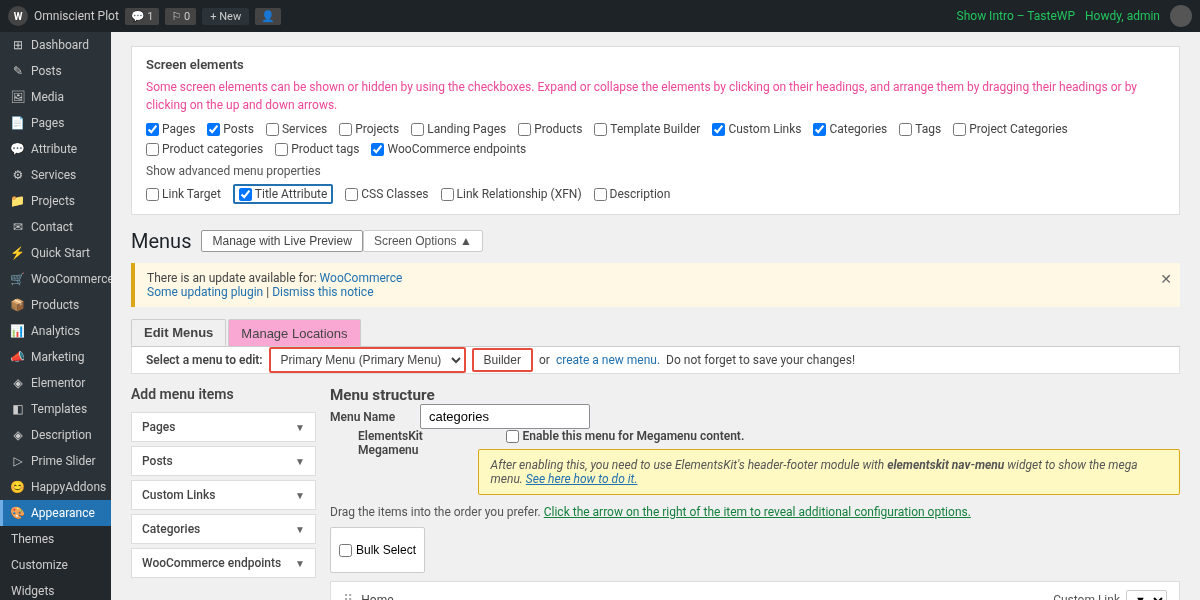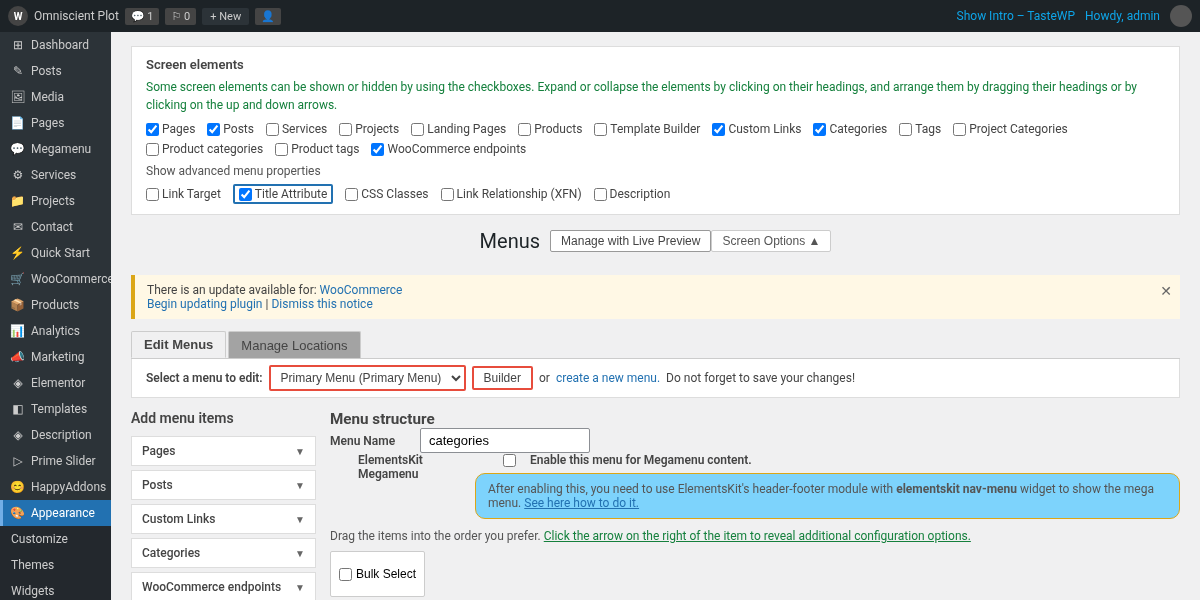--- a/index.html
+++ b/index.html
@@ -12,21 +12,21 @@
       height: 32px;
       display: flex;
       align-items: center;
       padding: 0 8px;
       flex-shrink: 0;
       gap: 6px;
       font-size: 12px;
       justify-content: space-between;
     }
     .admin-bar-left { display: flex; align-items: center; gap: 6px; }
-    .admin-bar-right { display: flex; align-items: center; gap: 10px; color: #0ea5e9; font-size: 12px; }
+    .admin-bar-right { display: flex; align-items: center; gap: 10px; color: #22c55e; font-size: 12px; }
     .admin-bar .wp-logo { width: 20px; height: 20px; background: #444; border-radius: 50%; display: flex; align-items: center; justify-content: center; color: #fff; font-size: 10px; font-weight: bold; }
     .admin-bar .site-name { color: #ccc; font-size: 12px; }
     .admin-bar .bar-icon { background: #444; border-radius: 2px; padding: 2px 6px; font-size: 11px; color: #ccc; }
     .admin-bar .new-btn { background: #2c3338; color: #ccc; border: none; padding: 2px 8px; border-radius: 2px; font-size: 11px; cursor: pointer; }
 
     
     .layout { display: flex; flex: 1; overflow: hidden; }
 
     
     .sidebar {
@@ -50,67 +50,67 @@
     .sidebar-item.active { background: #2271b1; color: #fff; border-left-color: #72aee6; }
     .sidebar-item .icon { width: 14px; height: 14px; flex-shrink: 0; display: flex; align-items: center; justify-content: center; font-size: 12px; }
     .sidebar-sub { background: #23282d; }
 
     
     .main-content { flex: 1; overflow-y: auto; background: #f0f0f1; padding: 0; }
 
     
     .screen-elements { background: #fff; border: 1px solid #ddd; padding: 10px 14px; margin-bottom: 14px; }
     .screen-elements h3 { font-size: 13px; font-weight: 600; margin-bottom: 6px; }
-    .screen-elements p { font-size: 12px; color: #15803d; margin-bottom: 8px; line-height: 1.5; }
+    .screen-elements p { font-size: 12px; color: #ec4899; margin-bottom: 8px; line-height: 1.5; }
     .checkboxes-row { display: flex; flex-wrap: wrap; gap: 6px 12px; align-items: center; margin-bottom: 8px; font-size: 12px; }
     .checkboxes-row label { display: flex; align-items: center; gap: 3px; cursor: pointer; }
     .advanced-label { font-size: 12px; color: #555; margin-bottom: 6px; display: block; }
     .advanced-row { display: flex; flex-wrap: wrap; gap: 6px 12px; align-items: center; font-size: 12px; }
     .advanced-row label { display: flex; align-items: center; gap: 3px; cursor: pointer; }
     .title-attr-label { border: 2px solid #2271b1; border-radius: 2px; padding: 1px 4px; }
 
     
-    .menus-header { display: flex; align-items: center; justify-content: center; margin-bottom: 22px; }
+    .menus-header { display: flex; align-items: center; justify-content: flex-start; margin-bottom: 10px; }
     .menus-title { font-size: 20px; font-weight: 400; color: #1d2327; display: flex; align-items: center; gap: 10px; }
     .live-preview-btn { background: #fff; border: 1px solid #999; border-radius: 2px; padding: 3px 10px; font-size: 12px; cursor: pointer; color: #444; }
     .screen-options-btn { background: #fff; border: 1px solid #ccc; border-radius: 2px; padding: 3px 10px; font-size: 12px; cursor: pointer; color: #555; }
 
     
     .notice { background: #fff8e5; border-left: 4px solid #dba617; padding: 8px 12px; margin-bottom: 12px; font-size: 12px; position: relative; }
     .notice a { color: #2271b1; text-decoration: none; }
     .notice .close-btn { position: absolute; right: 8px; top: 8px; cursor: pointer; color: #666; font-size: 14px; }
 
     
     .tabs { display: flex; gap: 0; margin-bottom: 0; border-bottom: 1px solid #ccc; }
-    .tab-btn { background: #a3a3a3; border: 1px solid #ccc; border-bottom: none; padding: 5px 12px; cursor: pointer; font-size: 13px; color: #444; margin-right: 2px; border-radius: 2px 2px 0 0; }
+    .tab-btn { background: #f9a8d4; border: 1px solid #ccc; border-bottom: none; padding: 5px 12px; cursor: pointer; font-size: 13px; color: #444; margin-right: 2px; border-radius: 2px 2px 0 0; }
     .tab-btn.active { background: #f0f0f1; border-bottom: 1px solid #f0f0f1; font-weight: 600; }
 
     
-    .menu-select-row { background: #fff; border: 1px solid #ddd; border-top: none; padding: 6px 14px; margin-bottom: 12px; display: flex; align-items: center; gap: 6px; font-size: 12px; }
+    .menu-select-row { background: #fff; border: 1px solid #ddd; border-top: none; padding: 0 14px; margin-bottom: 12px; display: flex; align-items: center; gap: 6px; font-size: 12px; }
     .menu-select-row label { font-weight: 600; }
     .menu-select { border: 2px solid #e74c3c; border-radius: 2px; padding: 3px 6px; font-size: 12px; color: #444; background: #fff; }
     .select-btn { background: #fff; border: 2px solid #e74c3c; border-radius: 2px; padding: 3px 10px; font-size: 12px; cursor: pointer; color: #444; }
     .menu-select-row a { color: #2271b1; text-decoration: none; }
 
     
     .two-col { display: flex; gap: 14px; }
     .left-col { width: 185px; flex-shrink: 0; }
     .right-col { flex: 1; }
 
     
     .add-menu-section h3 { font-size: 14px; font-weight: 600; margin-bottom: 10px; }
     .accordion-item { background: #fff; border: 1px solid #ddd; margin-bottom: 4px; }
     .accordion-header { display: flex; align-items: center; justify-content: space-between; padding: 7px 10px; cursor: pointer; font-size: 12px; font-weight: 500; }
     .accordion-header .chevron { font-size: 10px; color: #666; }
     .menu-name-row { display: flex; align-items: center; gap: 10px; margin-bottom: 0; font-size: 12px; }
     .menu-name-row label { font-weight: 600; min-width: 80px; }
     .menu-name-input { border: 1px solid #8c8f94; border-radius: 2px; padding: 4px 8px; font-size: 13px; width: 170px; }
     .megamenu-row { display: flex; align-items: flex-start; gap: 10px; margin-bottom: 10px; font-size: 12px; }
     .megamenu-row label { font-weight: 600; min-width: 130px; padding-left: 28px; }
-    .megamenu-info { border: 1px solid #dba617; background: #7dd3fc; padding: 8px 12px; font-size: 12px; color: #555; border-radius: 10px; }
+    .megamenu-info { border: 1px solid #dba617; background: #fef9c3; padding: 8px 12px; font-size: 12px; color: #555; border-radius: 2px; font-style: italic; }
     .megamenu-info a { color: #2271b1; }
     .drag-hint { font-size: 12px; color: #555; margin-bottom: 8px; }
     .drag-hint a { color: #15803d; }
     .bulk-select-row { margin-bottom: 8px; }
     .bulk-select-btn { background: #fff; border: 1px solid #ccc; border-radius: 2px; padding: 15px 8px; font-size: 12px; cursor: pointer; display: flex; align-items: center; gap: 4px; }
 
     
     .menu-item { background: #fff; border: 1px solid #ddd; margin-bottom: 4px; display: flex; align-items: center; justify-content: space-between; padding: 8px 12px; }
     .menu-item-left { display: flex; align-items: center; gap: 8px; font-size: 12px; }
     .menu-item-handle { color: #aaa; font-size: 14px; cursor: grab; }
@@ -154,21 +154,21 @@
     <div class="sidebar-item">
       <span class="icon">🖼</span>
       <span>Media</span>
     </div>
     <div class="sidebar-item">
       <span class="icon">📄</span>
       <span>Pages</span>
     </div>
     <div class="sidebar-item">
       <span class="icon">💬</span>
-      <span>Megamenu</span>
+      <span>Attribute</span>
     </div>
     <div class="sidebar-item">
       <span class="icon">⚙</span>
       <span>Services</span>
     </div>
     <div class="sidebar-item">
       <span class="icon">📁</span>
       <span>Projects</span>
     </div>
     <div class="sidebar-item">
@@ -213,24 +213,24 @@
     </div>
     <div class="sidebar-item">
       <span class="icon">😊</span>
       <span>HappyAddons</span>
     </div>
     <div class="sidebar-item active">
       <span class="icon">🎨</span>
       <span>Appearance</span>
     </div>
     <div class="sidebar-item sidebar-sub">
+      <span>Themes</span>
+    </div>
+    <div class="sidebar-item sidebar-sub">
       <span>Customize</span>
-    </div>
-    <div class="sidebar-item sidebar-sub">
-      <span>Themes</span>
     </div>
     <div class="sidebar-item sidebar-sub">
       <span>Widgets</span>
     </div>
 
   </div>
 
   <div class="main-content">
     <div class="content-inner">
 
@@ -268,21 +268,21 @@
           <span>Menus</span>
           <button class="live-preview-btn">Manage with Live Preview</button>
         </div>
         <button class="screen-options-btn">Screen Options ▲</button>
       </div>
 
       <div class="notice">
         <span>There is an update available for: </span>
         <a href="#">WooCommerce</a>
         <br>
-        <a href="#">Begin updating plugin</a>
+        <a href="#">Some updating plugin</a>
         <span> | </span>
         <a href="#">Dismiss this notice</a>
         <span class="close-btn">✕</span>
       </div>
 
       <div class="tabs">
         <button class="tab-btn active">Edit Menus</button>
         <button class="tab-btn">Manage Locations</button>
       </div>
 
@@ -339,21 +339,21 @@
           <h3>Menu structure</h3>
 
           <div class="menu-name-row">
             <label>Menu Name</label>
             <input class="menu-name-input" type="text" value="categories" style="">
           </div>
 
           <div class="megamenu-row">
             <label>ElementsKit Megamenu</label>
             <div>
-              <label style="display:flex;align-items:center;gap:14px;font-size:12px;margin-bottom:6px;">
+              <label style="display:flex;align-items:center;gap:4px;font-size:12px;margin-bottom:6px;">
                 <input type="checkbox" style="">
                 <span>Enable this menu for Megamenu content.</span>
               </label>
               <div class="megamenu-info">
                 After enabling this, you need to use ElementsKit's header-footer module with <strong>elementskit nav-menu</strong> widget to show the mega menu. <a href="#">See here how to do it.</a>
               </div>
             </div>
           </div>
 
           <p class="drag-hint">Drag the items into the order you prefer. <a href="#">Click the arrow on the right of the item to reveal additional configuration options.</a></p>

